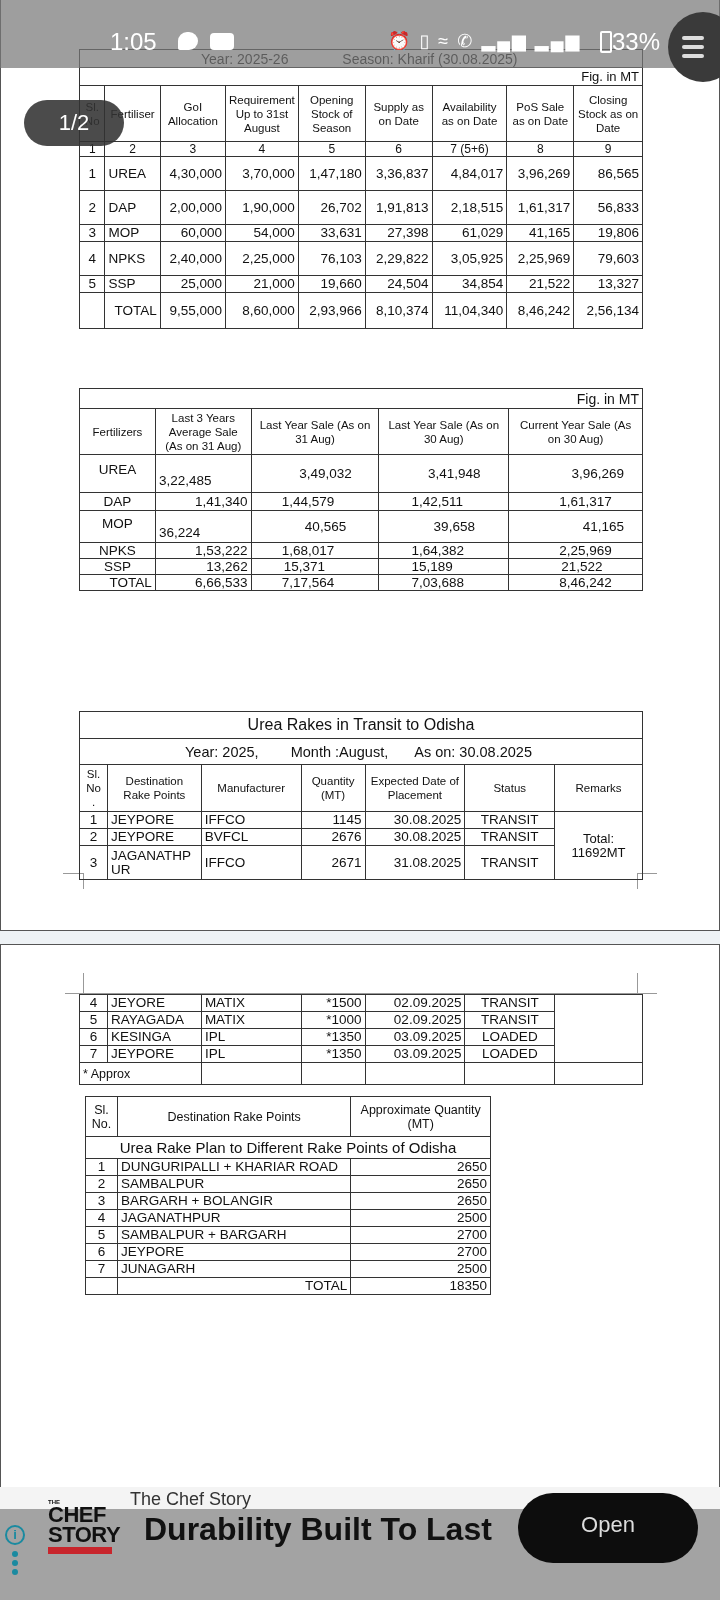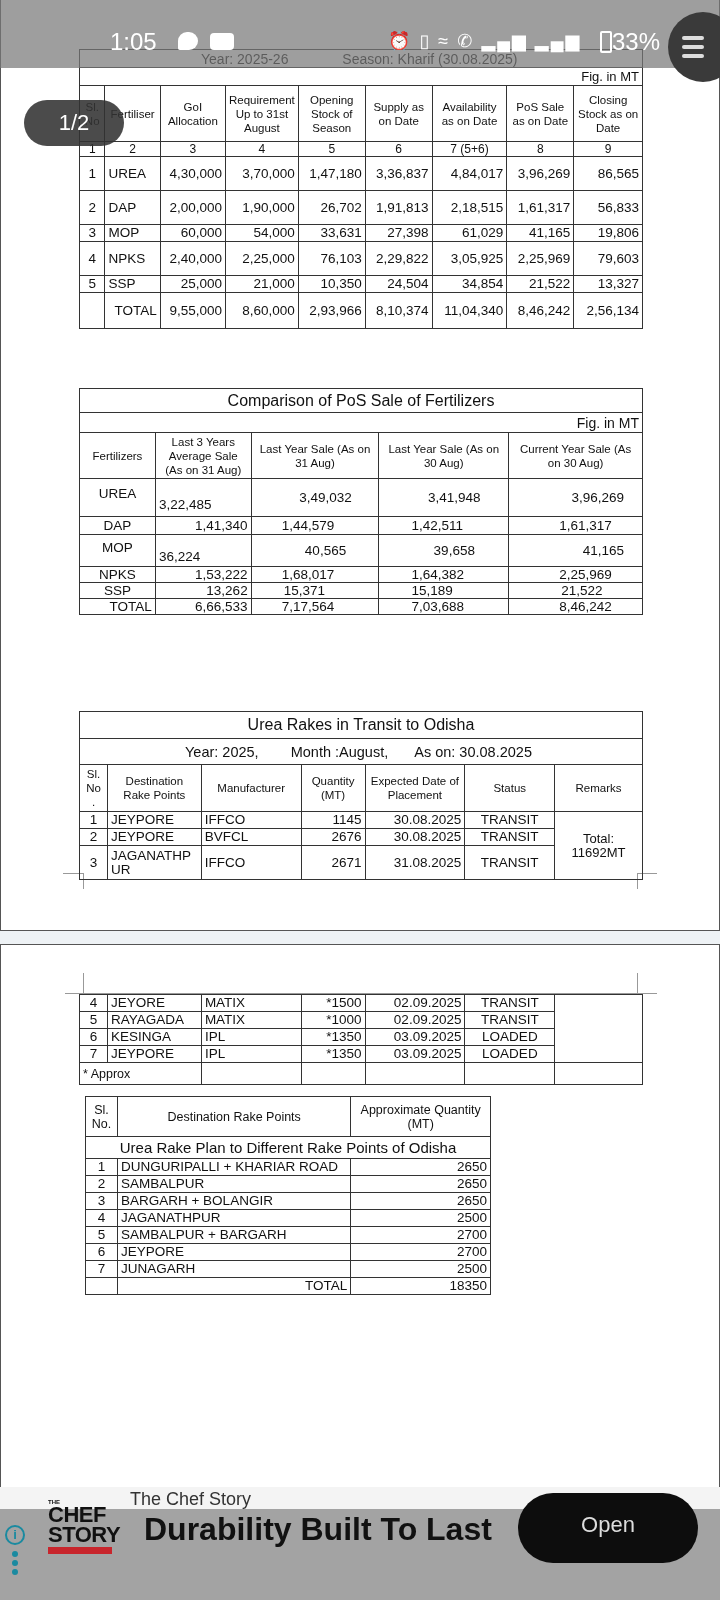--- a/index.html
+++ b/index.html
@@ -121,21 +121,21 @@
       <td class="r">2,29,822</td>
       <td class="r">3,05,925</td>
       <td class="r">2,25,969</td>
       <td class="r">79,603</td>
     </tr>
     <tr class="n" style="height:17px;">
       <td class="c">5</td>
       <td class="l">SSP</td>
       <td class="r">25,000</td>
       <td class="r">21,000</td>
-      <td class="r">10,350</td>
+      <td class="r">19,660</td>
       <td class="r">24,504</td>
       <td class="r">34,854</td>
       <td class="r">21,522</td>
       <td class="r">13,327</td>
     </tr>
     <tr class="n" style="height:36px;">
       <td class="c"></td>
       <td class="r">TOTAL</td>
       <td class="r">9,55,000</td>
       <td class="r" style="word-break:break-all;">8,60,000</td>
@@ -143,23 +143,20 @@
       <td class="r">8,10,374</td>
       <td class="r">11,04,340</td>
       <td class="r">8,46,242</td>
       <td class="r">2,56,134</td>
     </tr>
   </tbody>
     </table>
 
   <table style="left:78px;top:389px;width:564px;">
     <tbody>
-        <tr>
-          <td colspan="5" class="big">Comparison of PoS Sale of Fertilizers</td>
-        </tr>
     <tr>
           <td colspan="5" class="r" style="height:20px;font-size:14px;">Fig. in MT</td>
         </tr>
     <tr style="height:46px;">
       <td class="hdr" style="width:76px;">Fertilizers</td>
       <td class="hdr" style="width:96px;">Last 3 Years Average Sale (As on 31 Aug)</td>
       <td class="hdr" style="width:128px;padding:0 8px;">Last Year Sale (As on 31 Aug)</td>
       <td class="hdr" style="width:130px;padding:0 8px;">Last Year Sale (As on 30 Aug)</td>
       <td class="hdr" style="width:134px;padding:0 10px;">Current Year Sale (As on 30 Aug)</td>
     </tr>

